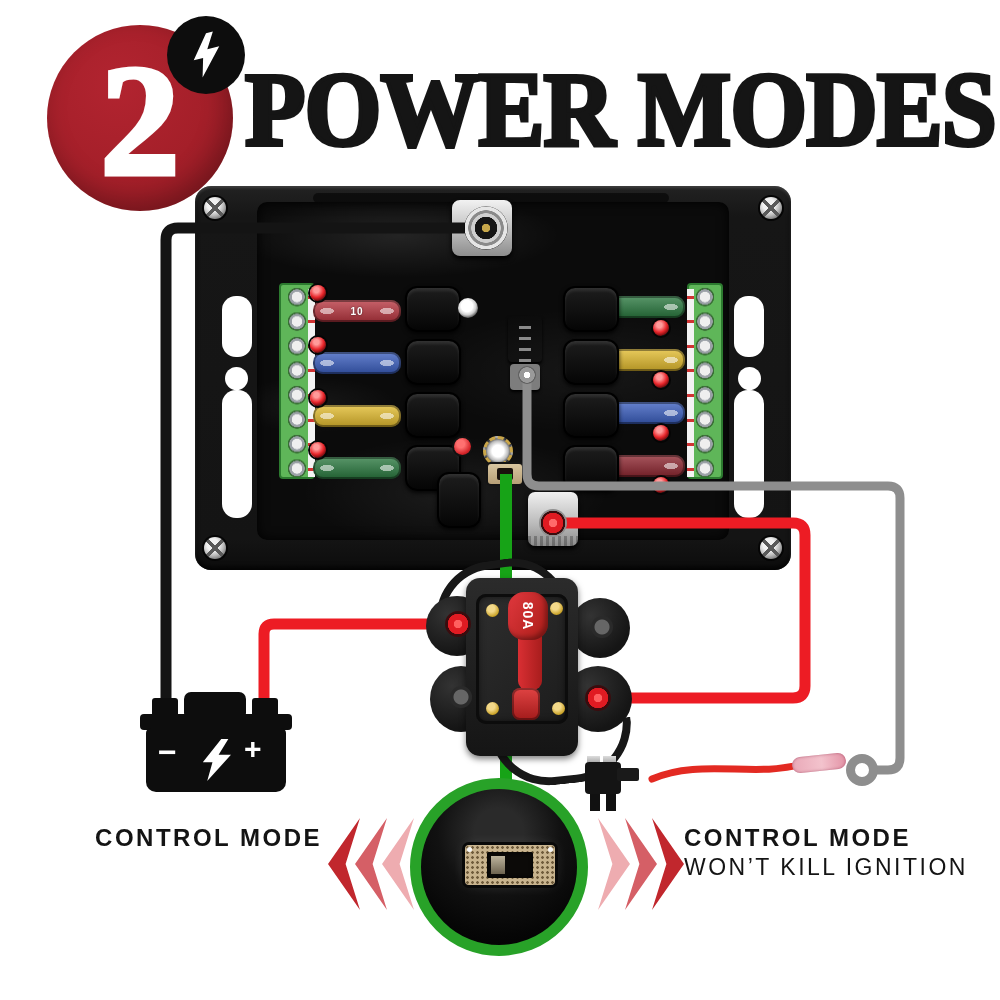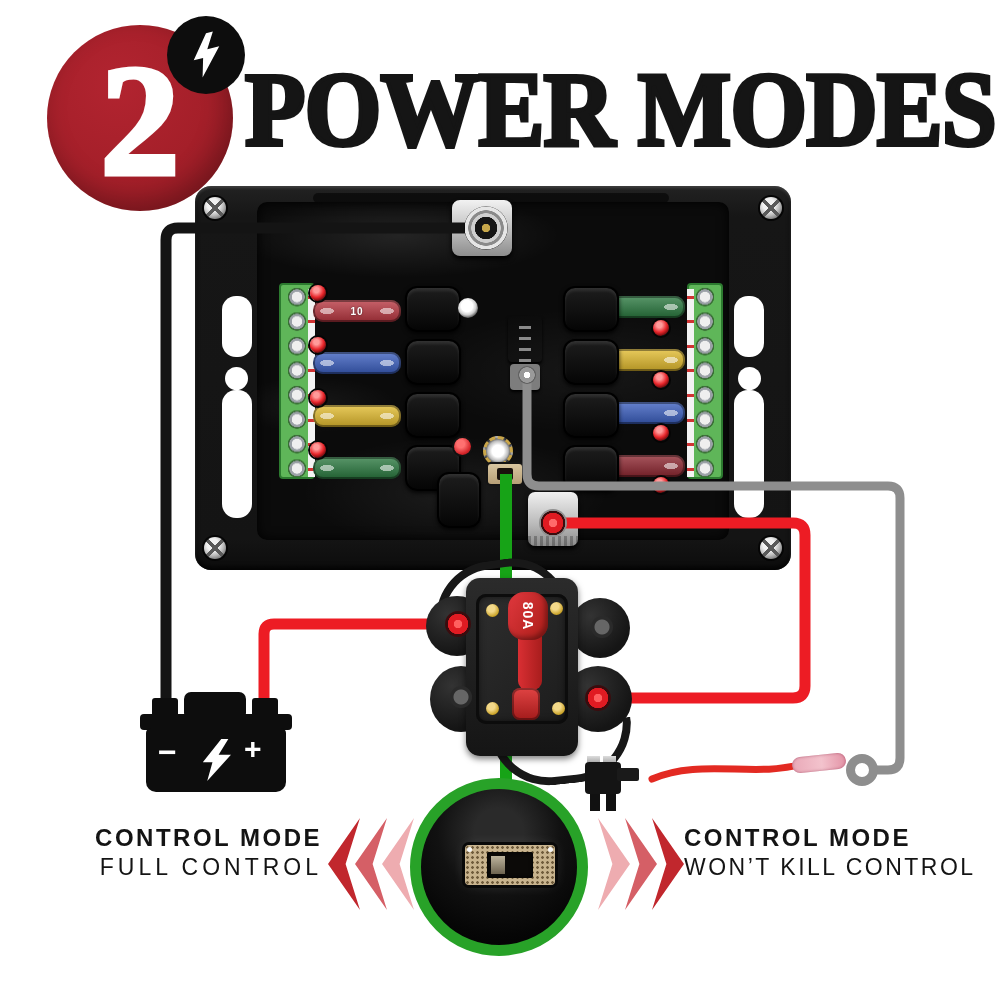--- a/index.html
+++ b/index.html
@@ -304,20 +304,19 @@
     <div class="chev l" style="left:54px;background:#eeacb0;"></div>
   </div>
   <div class="abs" style="left:598px;top:818px;width:88px;height:92px;z-index:4;">
     <div class="chev r" style="left:0;background:#eeacb0;"></div>
     <div class="chev r" style="left:27px;background:#d55f66;"></div>
     <div class="chev r" style="left:54px;background:#c1272d;"></div>
   </div>
 
   <div class="abs mode-text" style="left:40px;top:823px;width:282px;text-align:right;">
     <div class="l1">CONTROL MODE</div>
-    <div class="l2">FULL CONTROL</div>
   </div>
   <div class="abs mode-text" style="left:684px;top:823px;width:310px;text-align:left;">
     <div class="l1">CONTROL MODE</div>
-    <div class="l2" style="letter-spacing:2.5px;">WON’T KILL CONTROL</div>
+    <div class="l2" style="letter-spacing:2.5px;">WON’T KILL IGNITION</div>
   </div>
 
 </div>
 
 </body></html>

